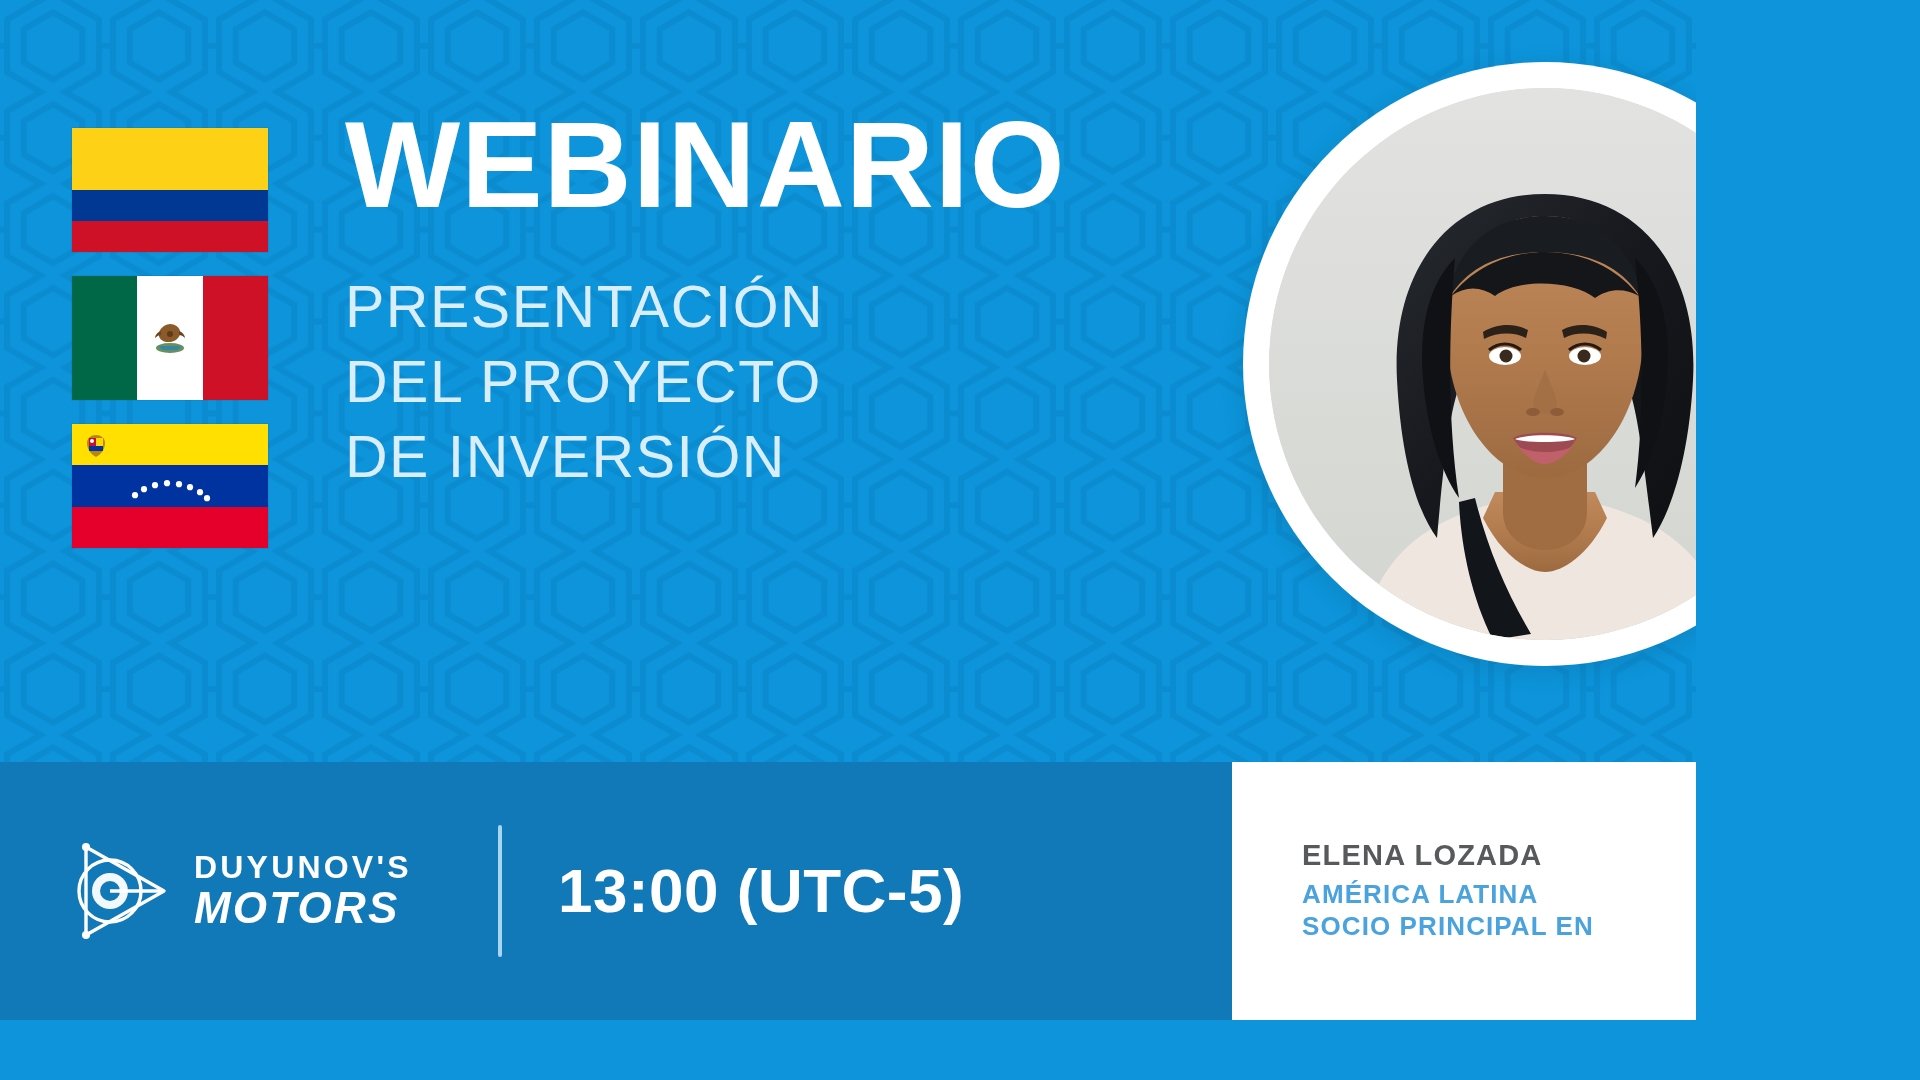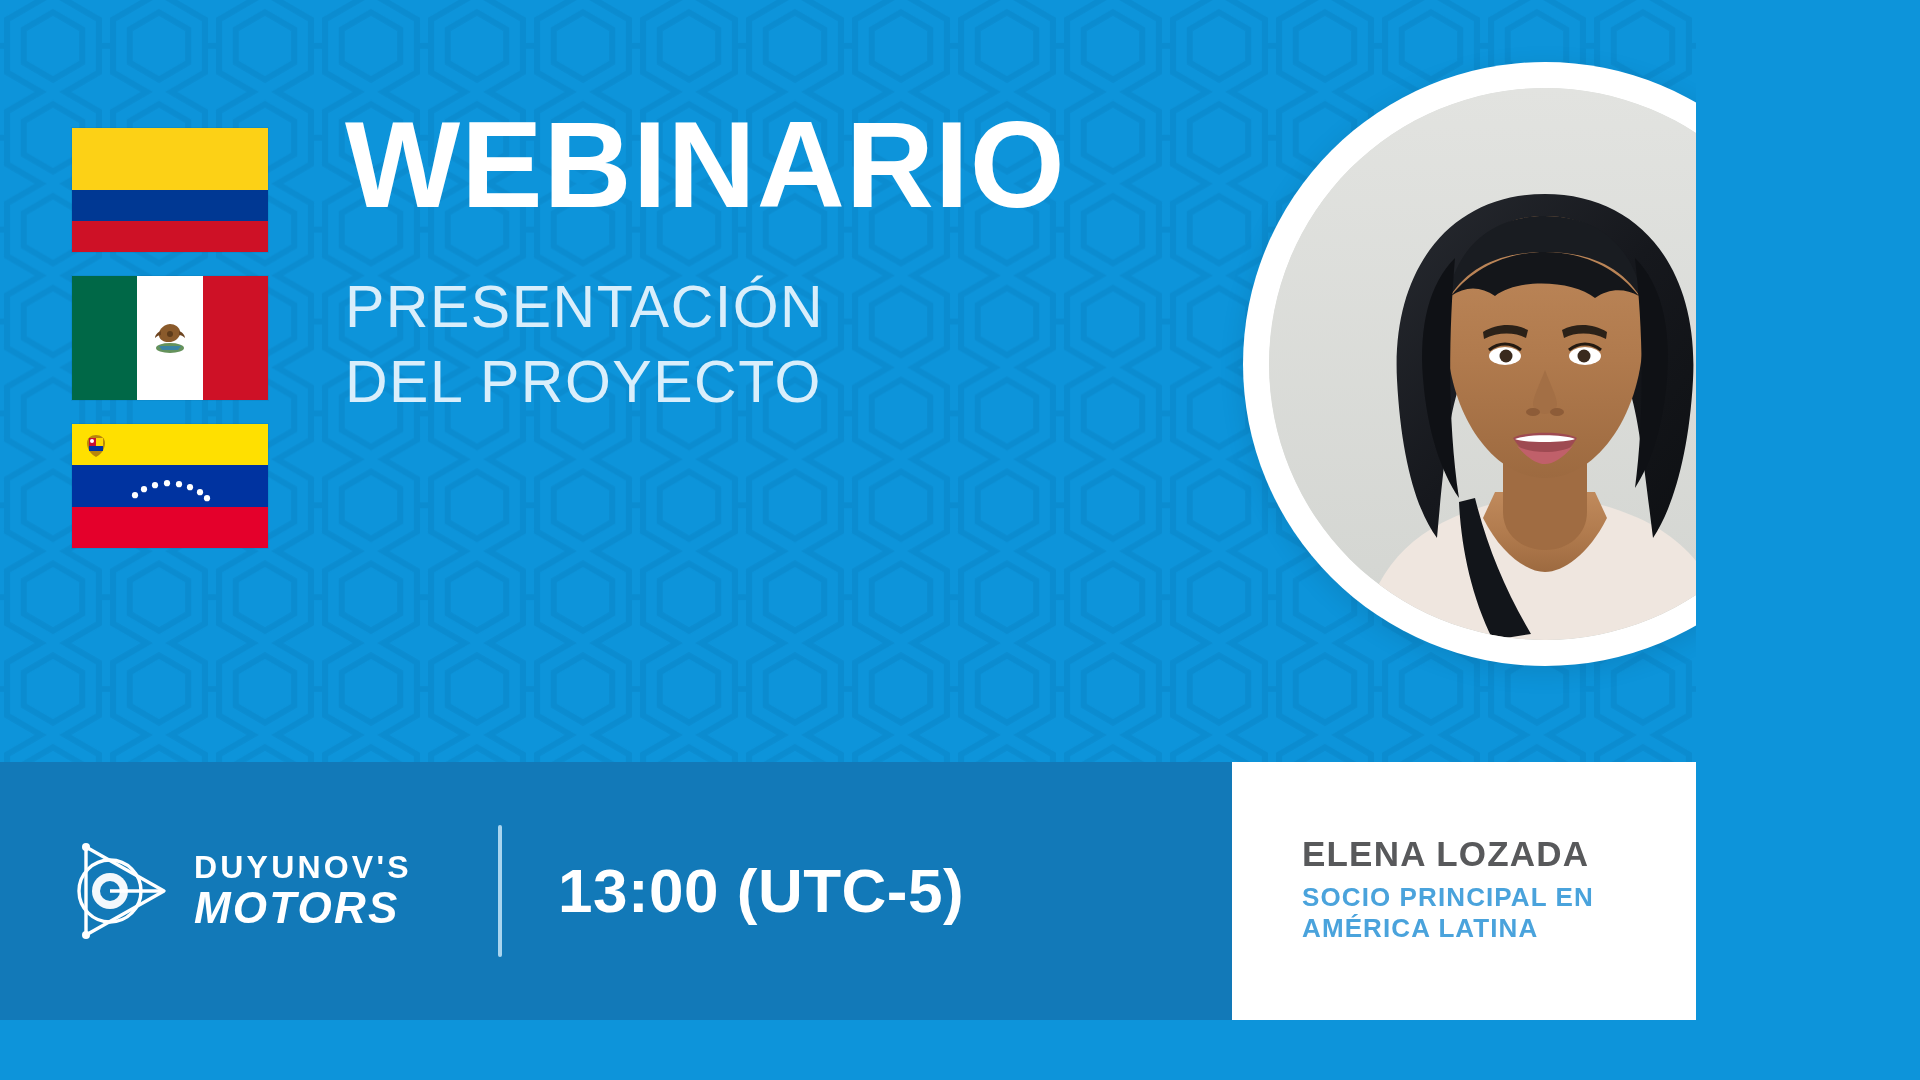--- a/index.html
+++ b/index.html
@@ -113,21 +113,21 @@
     position:absolute; left:558px; top:50%; transform:translateY(-50%);
     color:#ffffff; font-size:62px; font-weight:700;
     letter-spacing:.5px; line-height:1.28; white-space:nowrap;
   }
 
   
   .speaker {
     position:absolute; left:70px; top:50%; transform:translateY(-50%);
   }
   .speaker-name {
-    font-size:35px; font-weight:700; color:#58595b;
+    font-size:29px; font-weight:700; color:#58595b;
     letter-spacing:1.2px; line-height:1.05; white-space:nowrap;
   }
   .speaker-role {
     margin-top:9px;
     font-size:26px; font-weight:700; color:#4aa3dc;
     letter-spacing:1.1px; line-height:1.22;
   }
   .speaker-role div { white-space:nowrap; }
 </style>
 </head>
@@ -197,20 +197,21 @@
         </svg>
       </div>
 
     </div>
 
     <div class="headline">
       <div class="title">WEBINARIO</div>
       <div class="subtitle">
         <div>PRESENTACIÓN</div>
         <div>DEL PROYECTO</div>
+        <div>DE INVERSIÓN</div>
       </div>
     </div>
 
     <div class="portrait-wrap">
       <div class="portrait">
         <svg viewBox="0 0 552 552" aria-hidden="true">
           <defs>
             <linearGradient id="bgGrad" x1="0" y1="0" x2="0" y2="1">
               <stop offset="0%" stop-color="#e2e3e0"></stop>
               <stop offset="100%" stop-color="#d3d5d1"></stop>
@@ -302,21 +303,21 @@
       <div class="datetime">
         <div>13:00 (UTC-5)</div>
       </div>
 
     </div>
 
     <div class="footer-right">
       <div class="speaker">
         <div class="speaker-name">ELENA LOZADA</div>
         <div class="speaker-role">
+          <div>AMÉRICA LATINA</div>
           <div>SOCIO PRINCIPAL EN</div>
-          <div>AMÉRICA LATINA</div>
         </div>
       </div>
     </div>
 
   </div>
 
 </div>
 
 </body></html>

